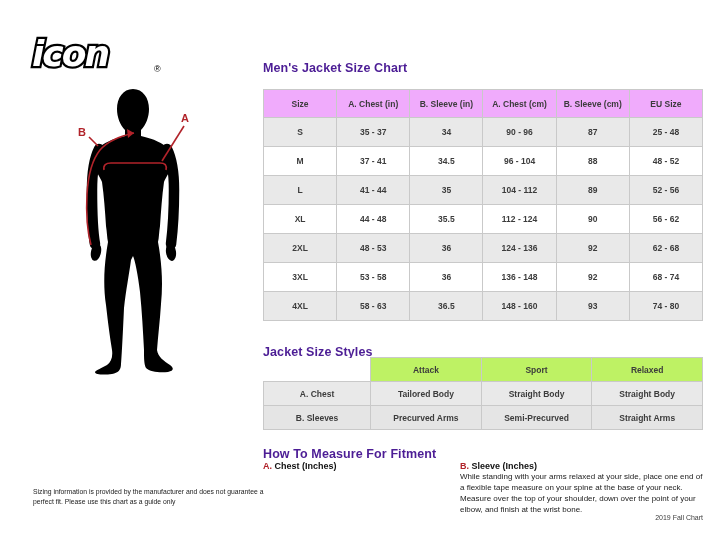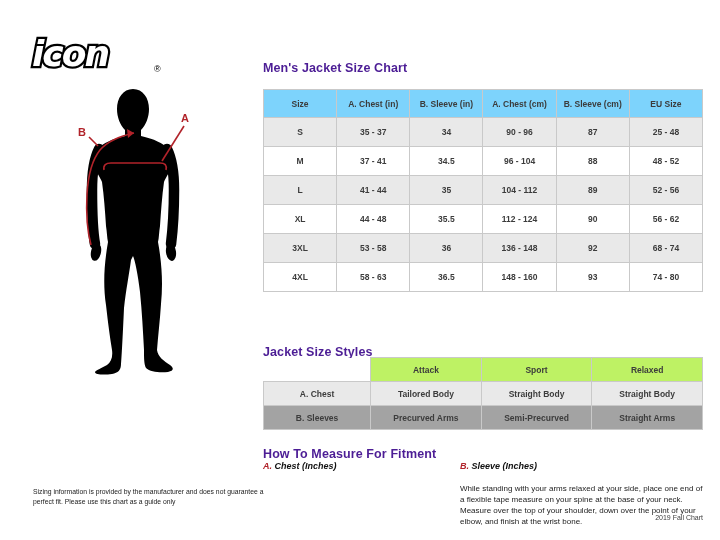--- a/index.html
+++ b/index.html
@@ -17,35 +17,35 @@
   .section-title { position:absolute; left:263px; font-size:12.5px; font-weight:700; color:#4c1d95; letter-spacing:.1px; }
   #title-size-chart { top:61px; }
   #title-styles     { top:345px; }
   #title-measure    { top:447px;text-align:right; }
 
   table { border-collapse:collapse; table-layout:fixed; width:440px; }
   td, th { border:1px solid #c9c9c9; text-align:center; vertical-align:middle;
            font-size:8.5px; font-weight:600; color:#3c3c3c; padding:0; }
 
   .size-table { position:absolute; left:263px; top:89px; }
-  .size-table th { height:28px; background:#7dd3fc; }
+  .size-table th { height:28px; background:#f0abfc; }
   .size-table td { height:29px; background:#fff; }
   .size-table tbody tr:nth-child(odd) td { background:#e9e9e9; }
 
   .styles-table { position:absolute; left:263px; top:357px; }
   .styles-table th { height:24px; background:#bef264; }
-  .styles-table td { height:24px; background:#a3a3a3; }
+  .styles-table td { height:24px; background:#e5e5e5; }
   .styles-table tbody tr:nth-child(odd) td { background:#e9e9e9; }
   .styles-table .blank { border:none; background:#fff; }
 
   
   .measure-col { position:absolute; top:461px; }
   #measure-a { left:263px; width:192px; }
   #measure-b { left:460px; width:248px; }
-  .measure-head { font-size:9px; font-weight:700; color:#111; margin-bottom:12px;font-style:italic; }
+  .measure-head { font-size:9px; font-weight:700; color:#111; margin-bottom:0; }
   .measure-head .letter { color:#b1232a; }
   .measure-body { font-size:8px; line-height:1.38; color:#222; }
 
   
   .disclaimer { position:absolute; left:33px; top:487px; width:238px;
                 font-size:6.8px; line-height:1.5; color:#222; }
   .chart-version { position:absolute; left:503px; top:514px; width:200px;
                    text-align:right; font-size:7px; color:#3c3c3c; }
 </style>
 </head>
@@ -125,20 +125,28 @@
       </tr>
       <tr>
         <td>XL</td>
         <td>44 - 48</td>
         <td>35.5</td>
         <td>112 - 124</td>
         <td>90</td>
         <td>56 - 62</td>
       </tr>
       <tr>
+        <td>2XL</td>
+        <td>48 - 53</td>
+        <td>36</td>
+        <td>124 - 136</td>
+        <td>92</td>
+        <td>62 - 68</td>
+      </tr>
+      <tr>
         <td>3XL</td>
         <td>53 - 58</td>
         <td>36</td>
         <td>136 - 148</td>
         <td>92</td>
         <td>68 - 74</td>
       </tr>
       <tr>
         <td>4XL</td>
         <td>58 - 63</td>

